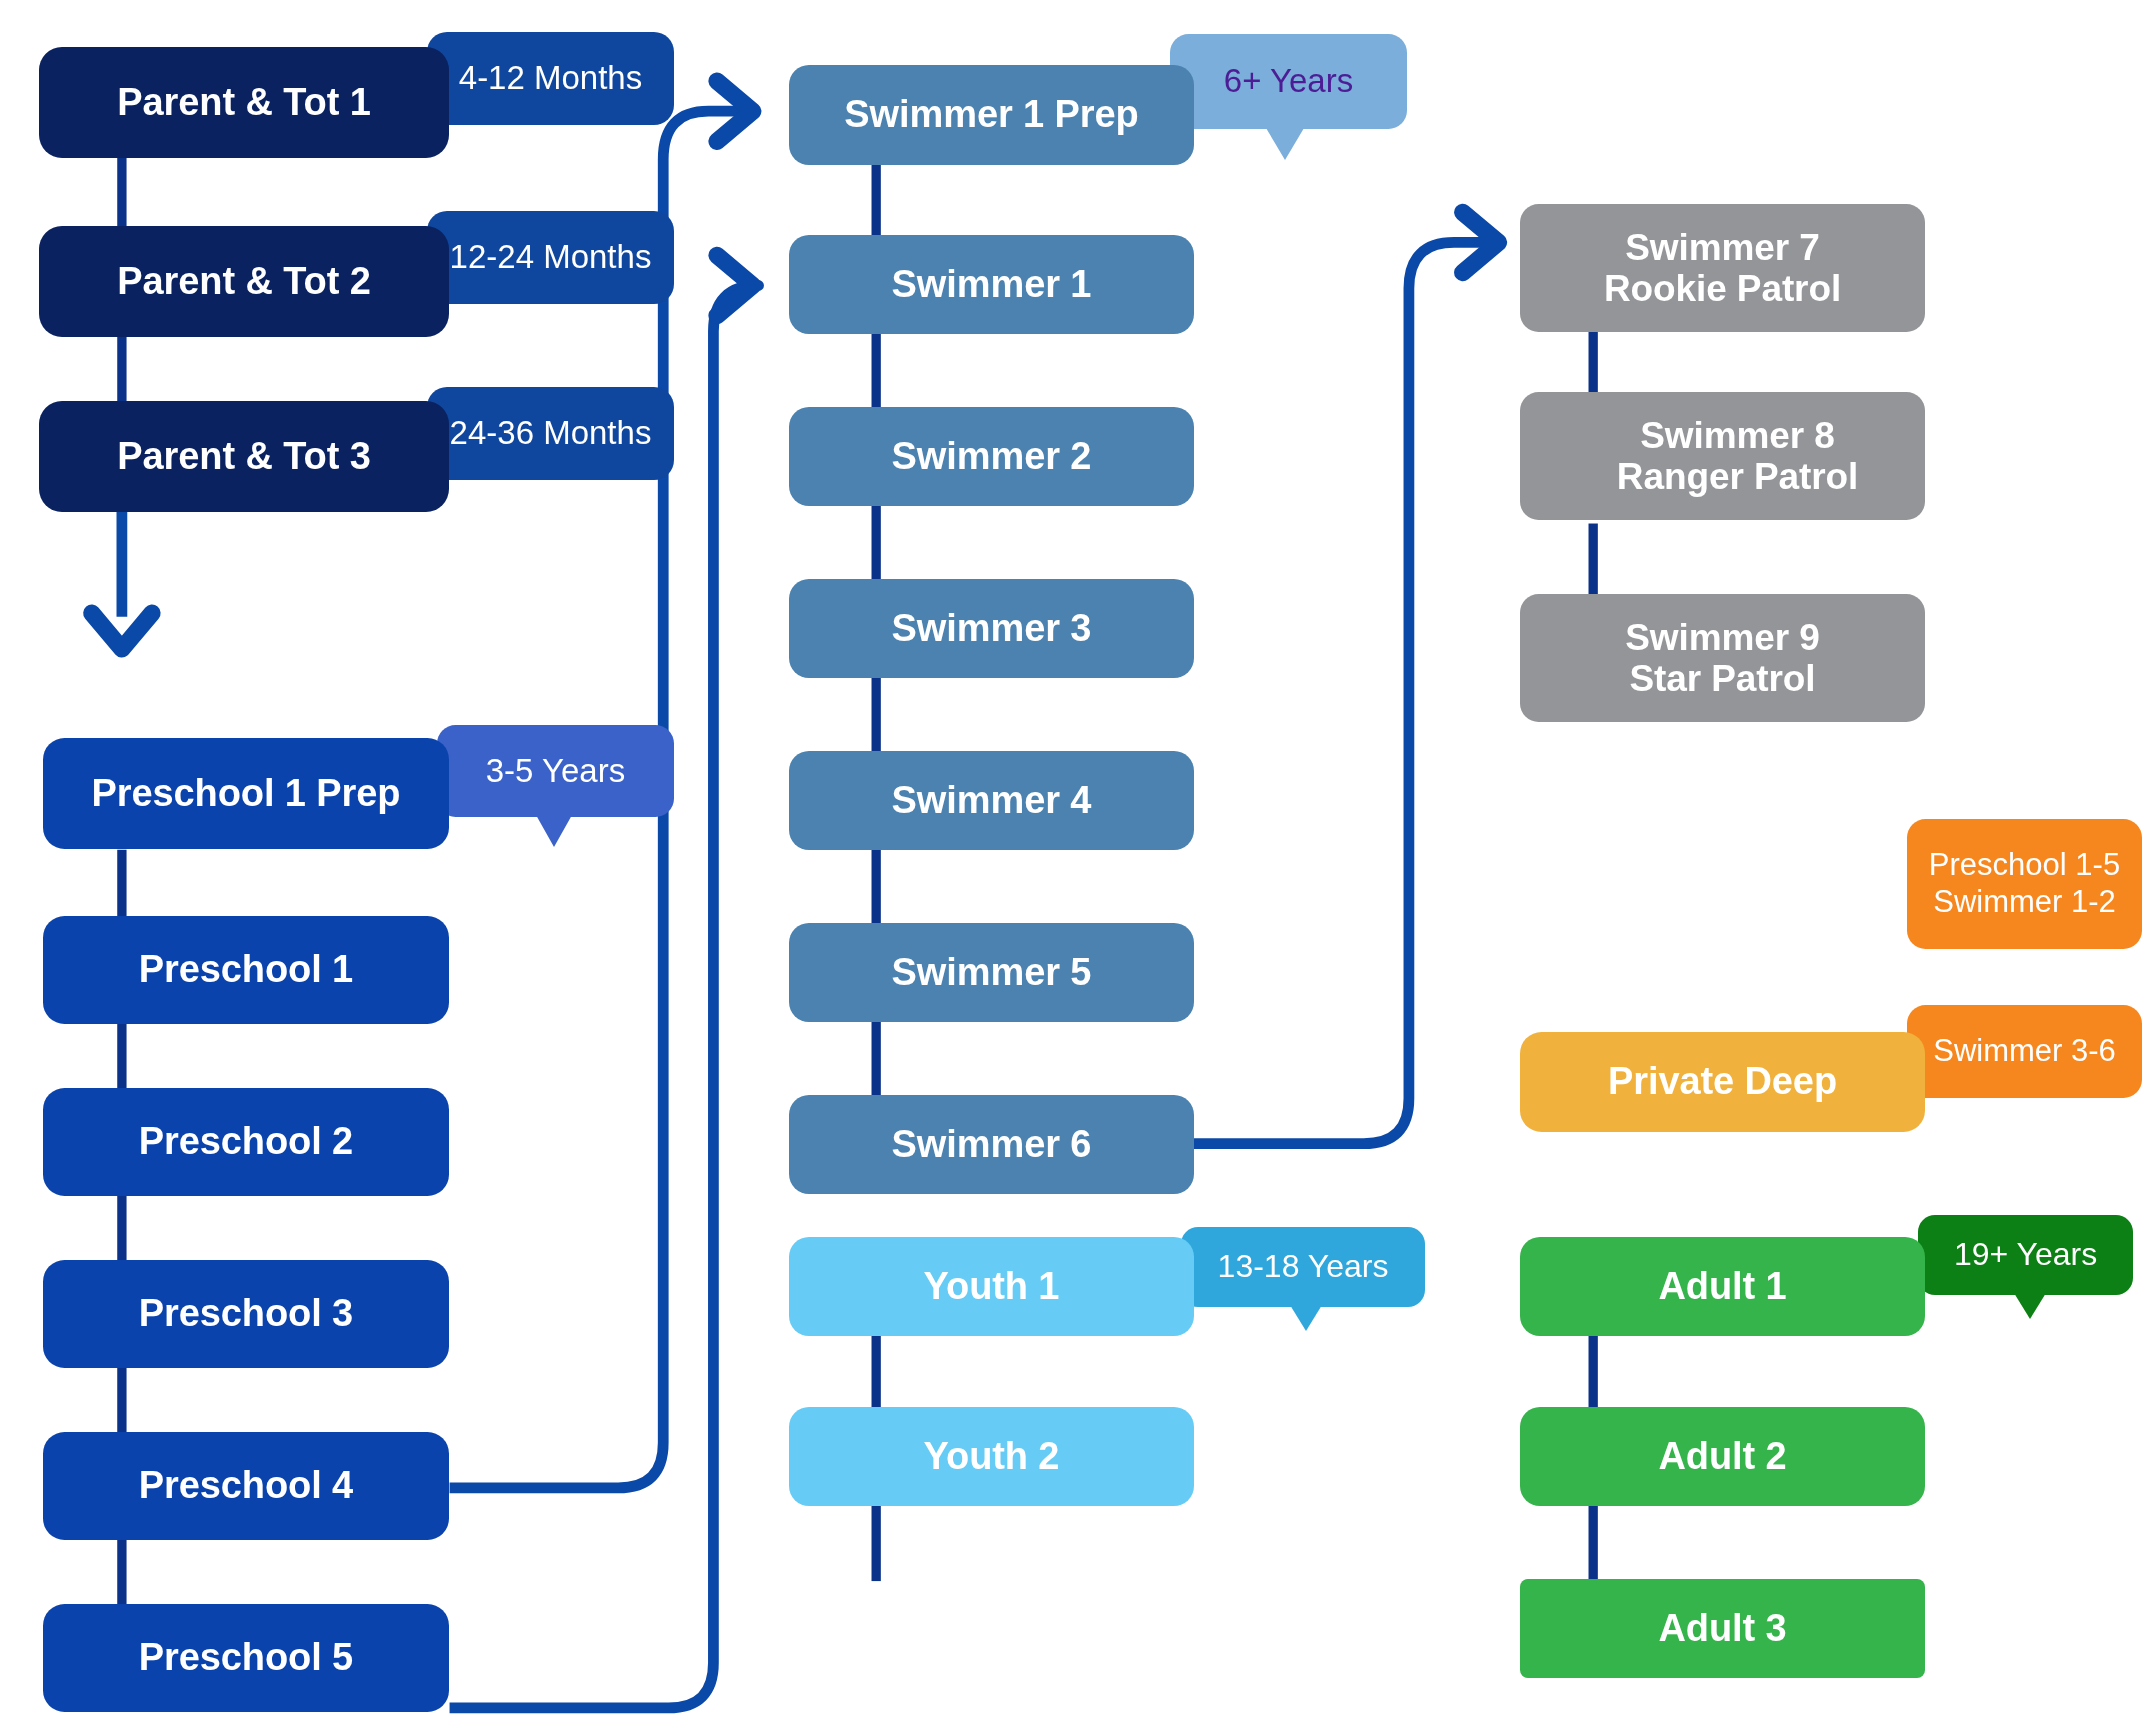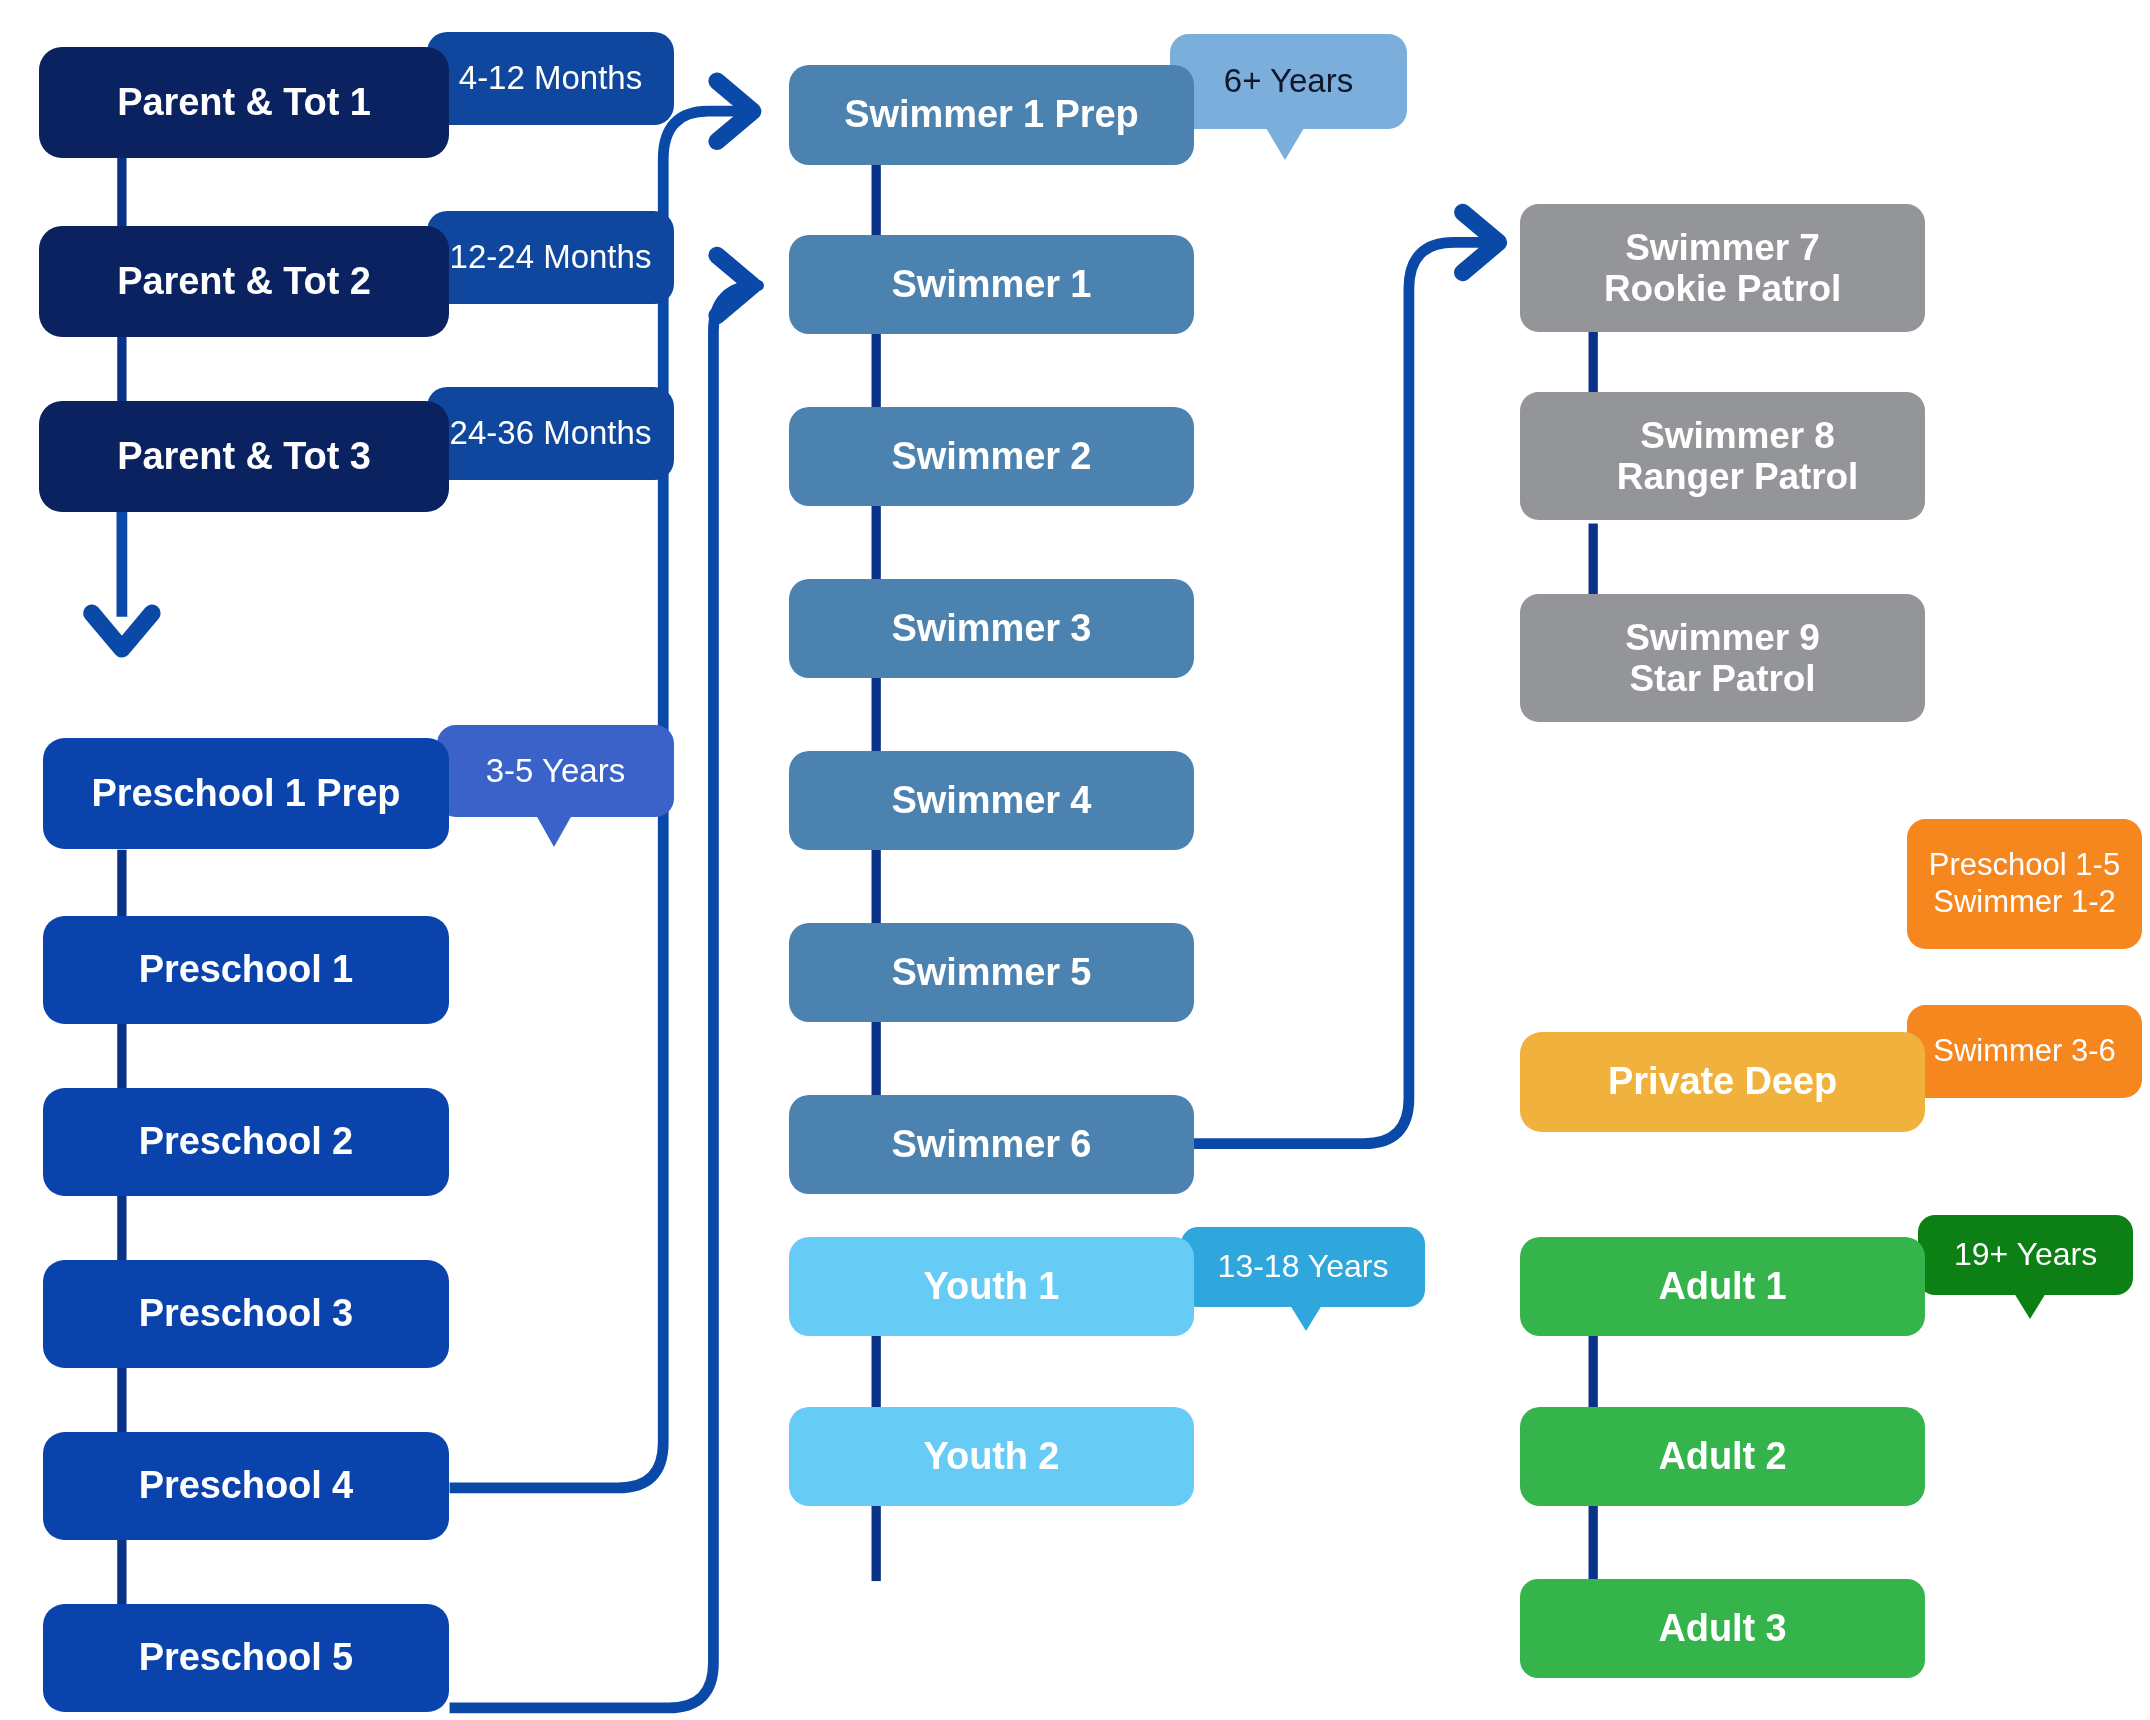--- a/index.html
+++ b/index.html
@@ -152,21 +152,21 @@
     <span>Preschool 4</span>
   </div>
   <div class="node" style="left:43px;top:1604px;width:406px;height:108px;background:#0B43AC;font-size:38px;border-radius:21.5px;">
     <span>Preschool 5</span>
   </div>
 
   <div class="node" style="left:789px;top:65px;width:405px;height:100px;background:#4B82AF;font-size:38px;border-radius:20px;">
     <span>Swimmer 1 Prep</span>
   </div>
   <div class="badge" style="left:1170px;top:34px;width:237px;height:95px;background:#7BAEDA;color:#7BAEDA;font-size:33px;border-radius:18.6px;">
-    <span style="color:#0f172a;">6+ Years</span>
+    <span style="color:#4c1d95;">6+ Years</span>
     <span class="tail" style="left:auto;right:103px;margin-left:0;bottom:-31px;border-top-width:32px;border-left-width:19.4px;border-right-width:19.4px;"></span>
   </div>
 
   <div class="node" style="left:789px;top:235px;width:405px;height:99px;background:#4B82AF;font-size:38px;border-radius:20px;">
     <span>Swimmer 1</span>
   </div>
   <div class="node" style="left:789px;top:407px;width:405px;height:99px;background:#4B82AF;font-size:38px;border-radius:20px;">
     <span>Swimmer 2</span>
   </div>
   <div class="node" style="left:789px;top:579px;width:405px;height:99px;background:#4B82AF;font-size:38px;border-radius:20px;">
@@ -223,18 +223,18 @@
     <span>Adult 1</span>
   </div>
   <div class="badge" style="left:1918px;top:1215px;width:215px;height:80px;background:#0C8014;color:#0C8014;font-size:32px;border-radius:17px;">
     <span style="color:#fff;">19+ Years</span>
     <span class="tail" style="left:auto;right:87px;margin-left:0;bottom:-24.4px;border-top-width:26px;border-left-width:16px;border-right-width:16px;"></span>
   </div>
 
   <div class="node" style="left:1520px;top:1407px;width:405px;height:99px;background:#34B44A;font-size:38px;border-radius:20px;">
     <span>Adult 2</span>
   </div>
-  <div class="node" style="left:1520px;top:1579px;width:405px;height:99px;background:#34B44A;font-size:38px;border-radius:18px;">
+  <div class="node" style="left:1520px;top:1579px;width:405px;height:99px;background:#34B44A;font-size:38px;border-radius:8px;">
     <span>Adult 3</span>
   </div>
 
 </div>
 
 
 </body></html>

